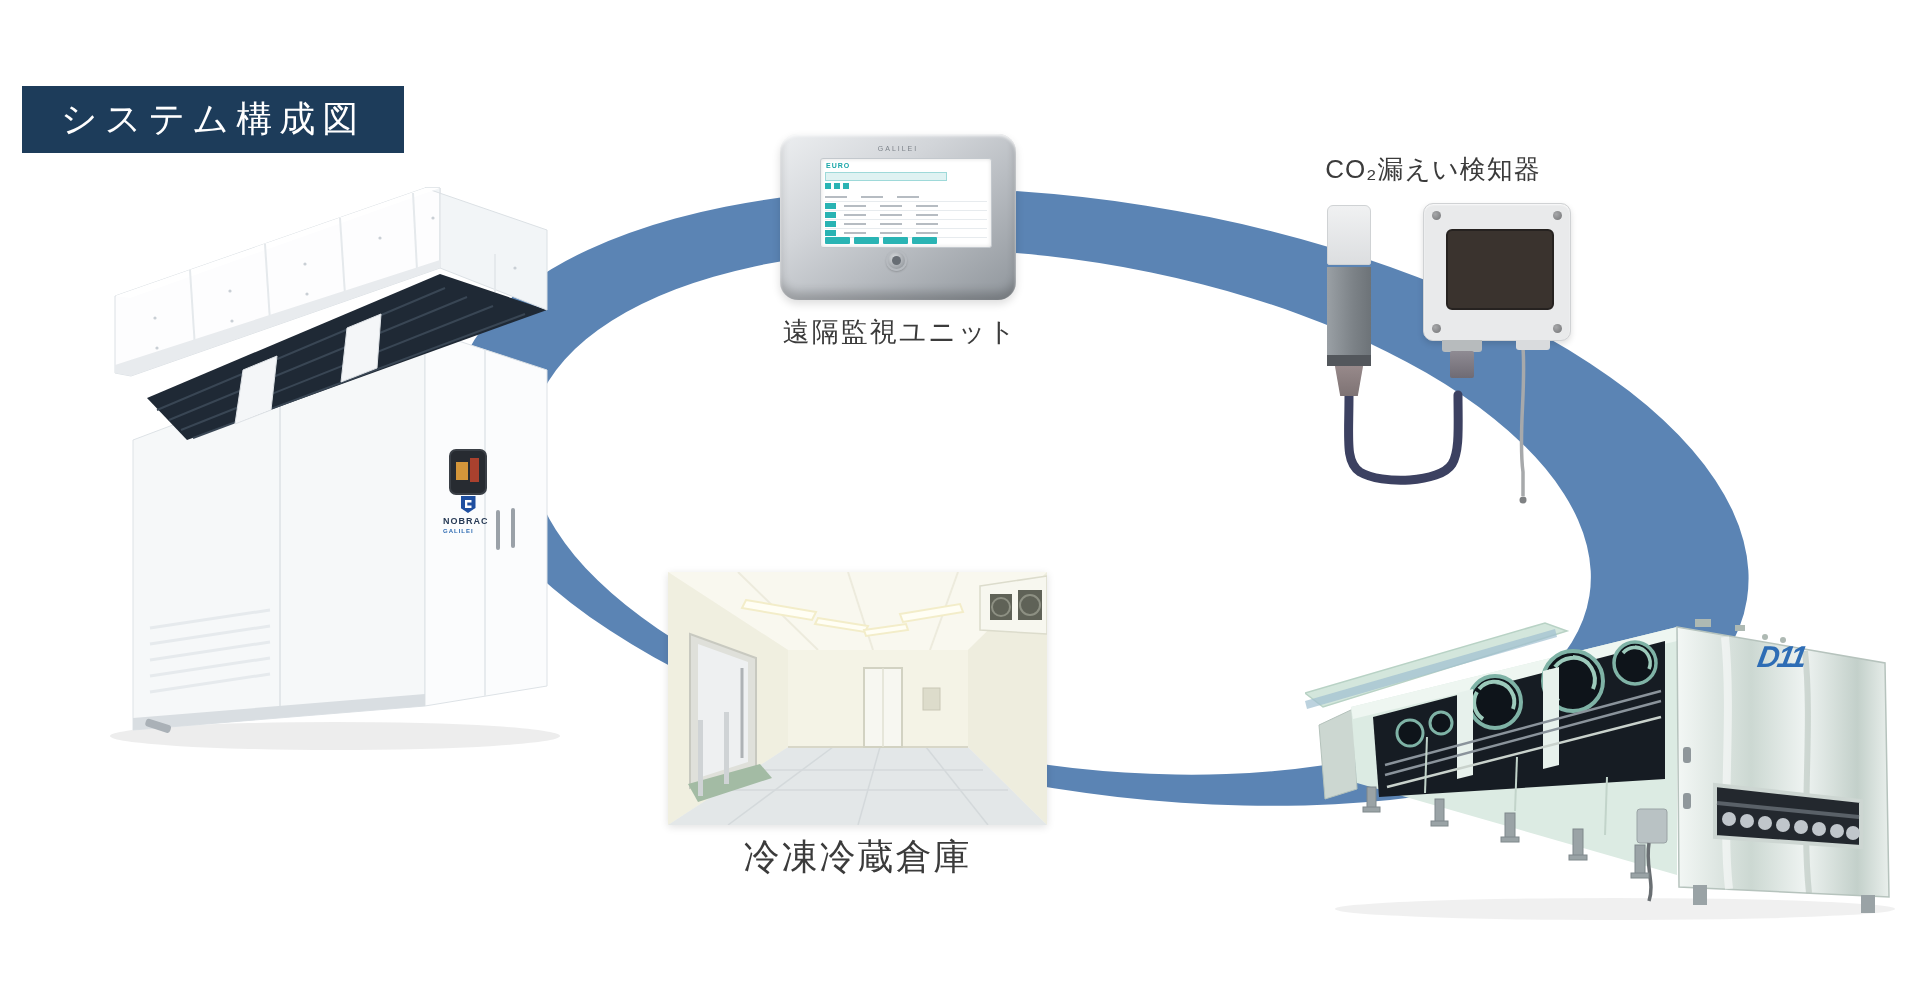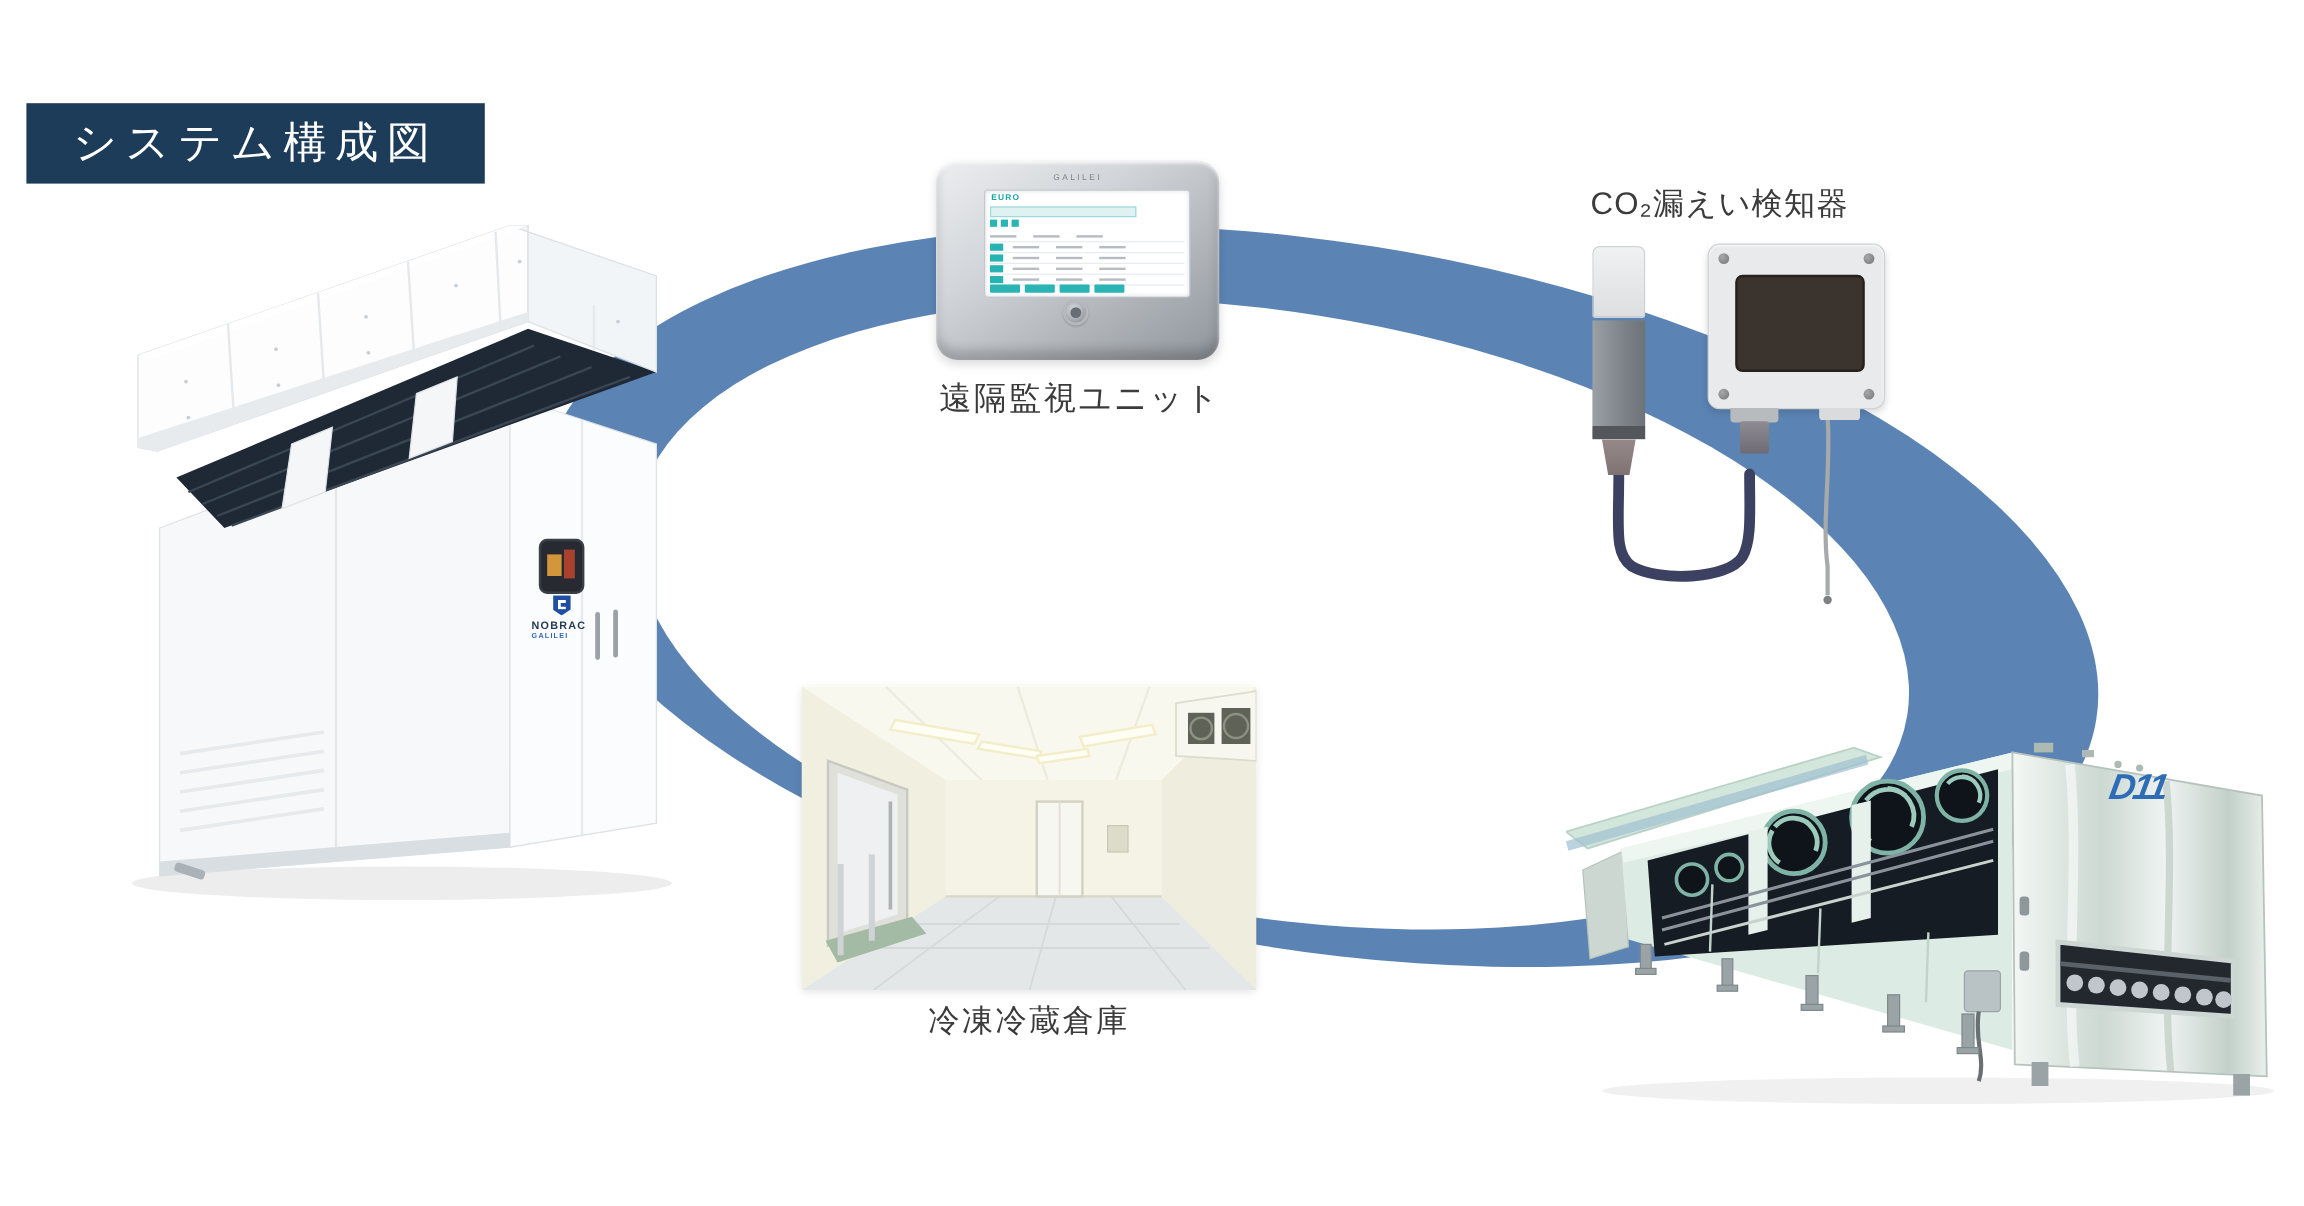--- a/index.html
+++ b/index.html
@@ -303,21 +303,21 @@
       <g>
         <polygon points="22,62 88,86 88,196 22,216" fill="#dfe0da" stroke="#c8c9c0" stroke-width="2"></polygon>
         <polygon points="30,72 80,90 80,190 30,206" fill="#eef0f1"></polygon>
         <line x1="74" y1="96" x2="74" y2="186" stroke="#aeb2b5" stroke-width="3"></line>
         <polygon points="20,212 92,192 104,206 30,230" fill="#a3bba4"></polygon>
         <rect x="30" y="148" width="5" height="76" fill="#cfd3d5"></rect>
         <rect x="56" y="140" width="5" height="72" fill="#cfd3d5"></rect>
       </g>
     </svg>
   </div>
-  <div class="abs mlabel" style="left:668px;top:833px;width:379px;font-size:26px;">冷凍冷蔵倉庫</div>
+  <div class="abs mlabel" style="left:668px;top:833px;width:379px;font-size:36px;">冷凍冷蔵倉庫</div>
 
   <div class="abs freezer">
     <svg width="600" height="325" viewBox="0 0 600 325">
       <ellipse cx="310" cy="312" rx="280" ry="11" fill="#000000" opacity="0.06"></ellipse>
 
       <g>
         <polygon points="0,96 240,26 262,34 18,110" fill="#d3e6dc" stroke="#b8d2c5" stroke-width="1.5"></polygon>
         <polygon points="0,104 250,32 252,40 2,112" fill="#9fbfd0" opacity="0.7"></polygon>
       </g>
 

